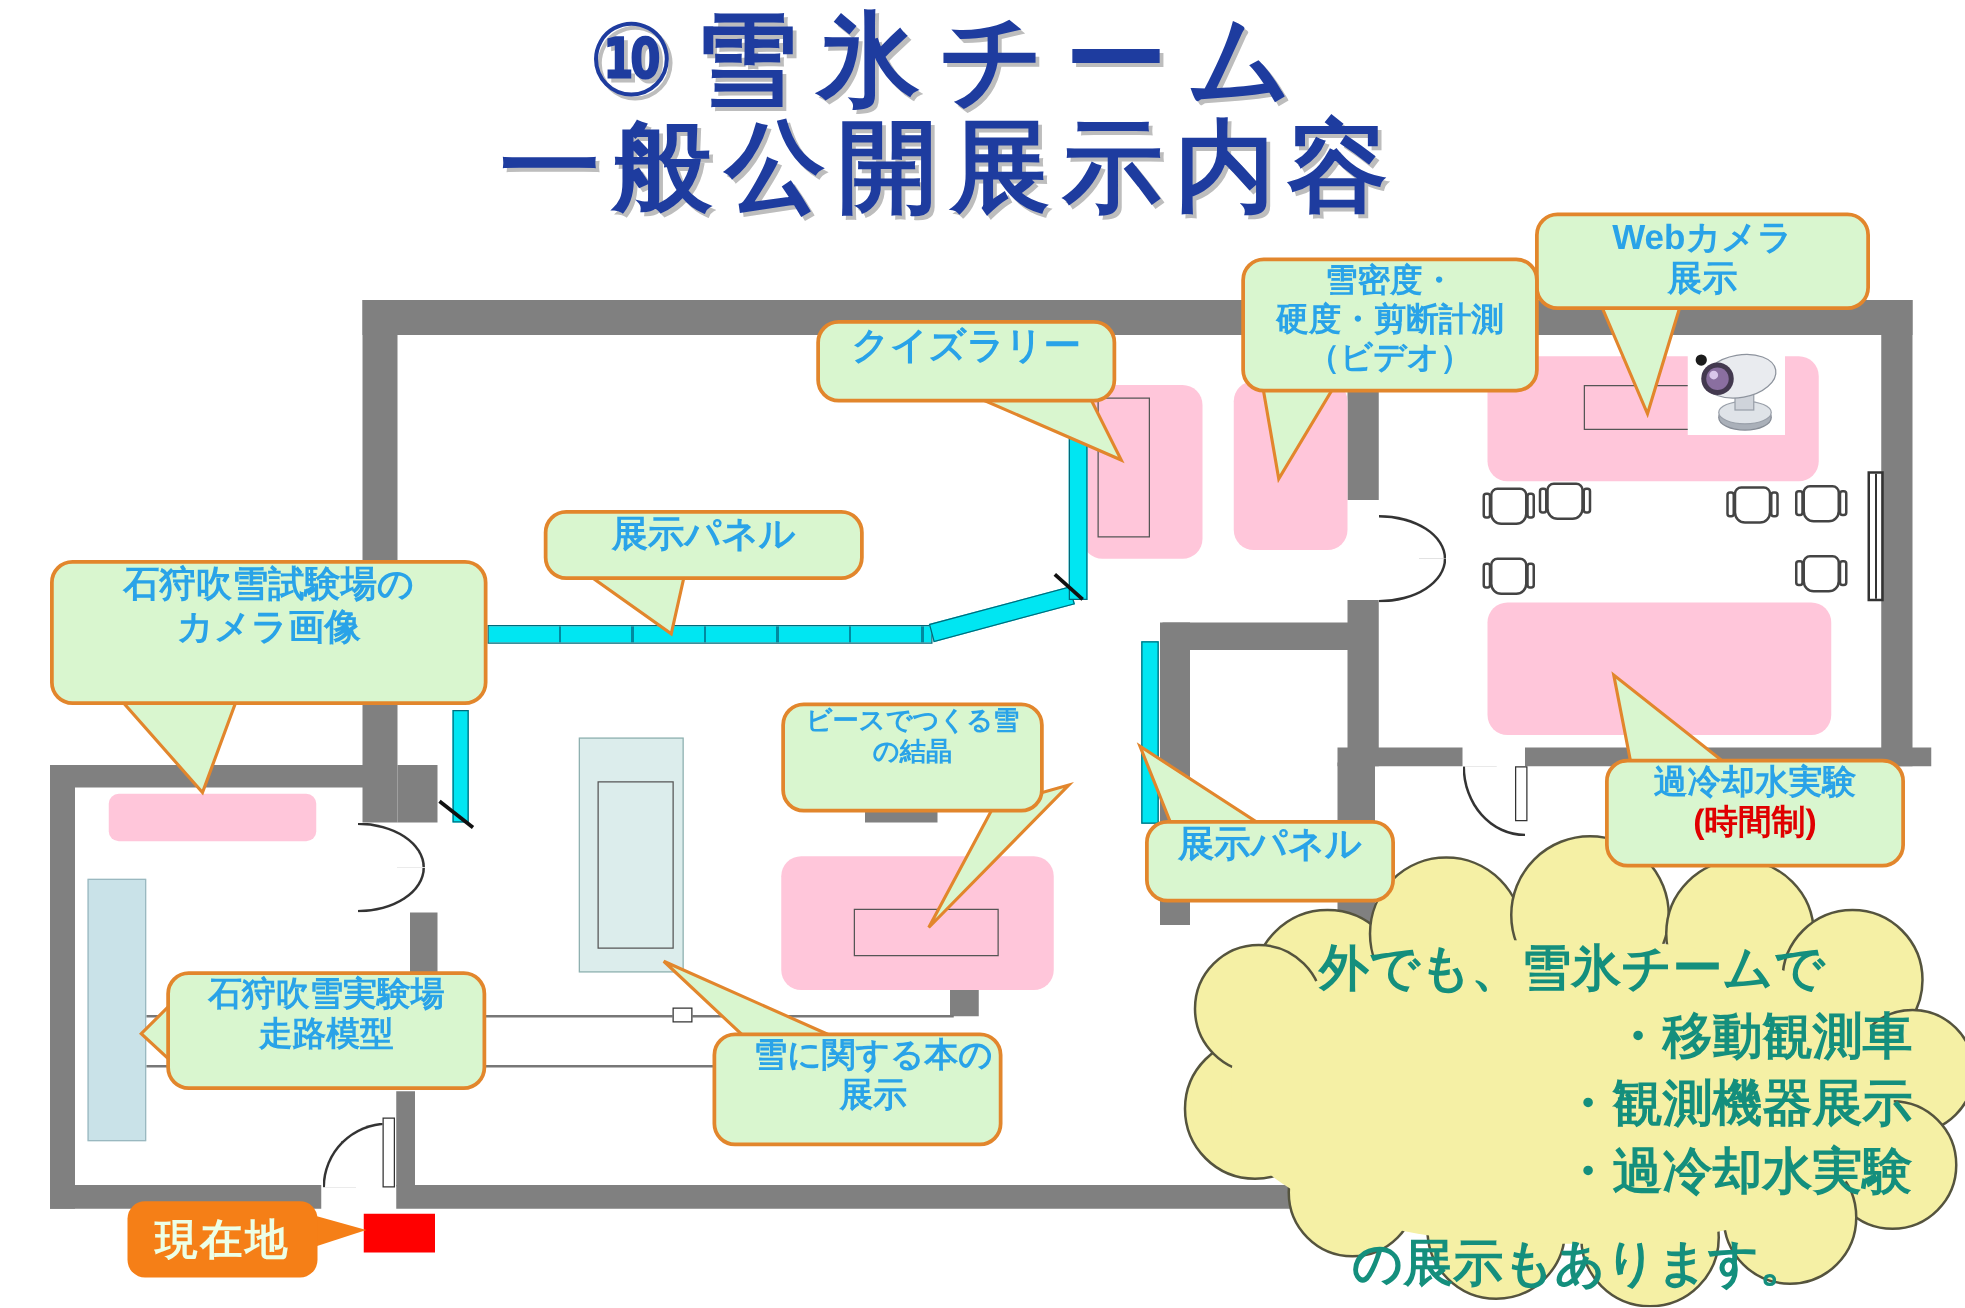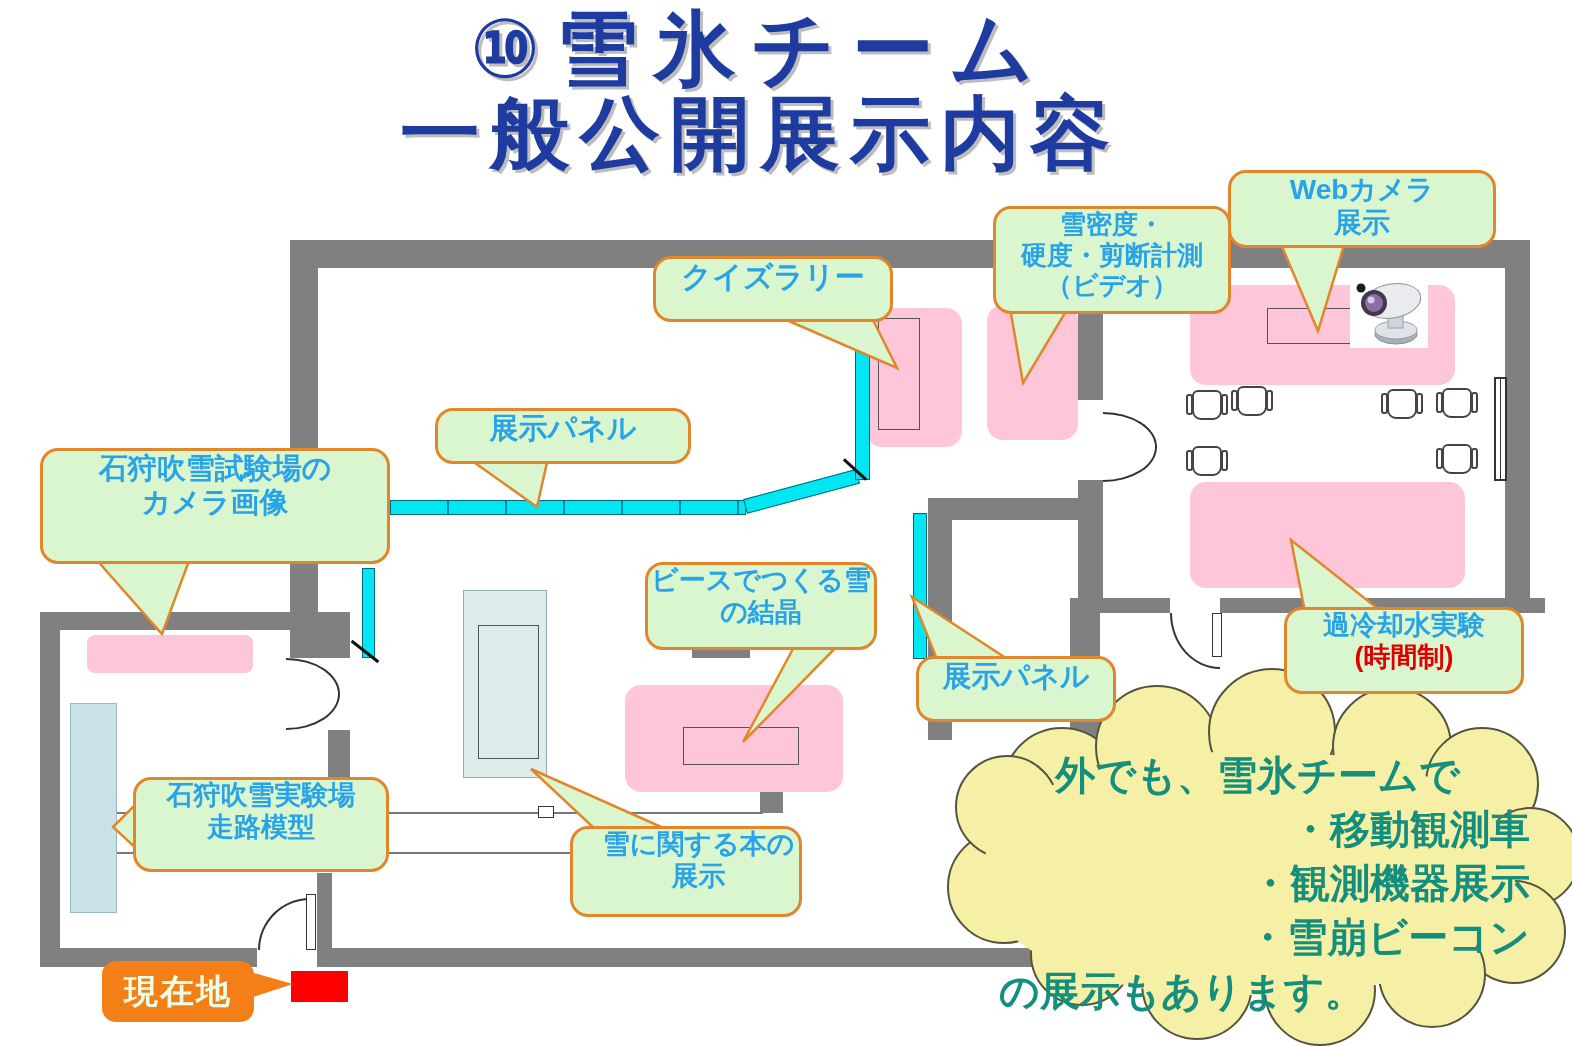--- a/index.html
+++ b/index.html
@@ -38,21 +38,21 @@
   .badge{position:absolute;background:#F57F17;border-radius:14px;color:#ECFFE6;font-weight:bold;
          display:flex;align-items:center;justify-content:center;z-index:30;letter-spacing:2px;}
   
   .cloudwrap{position:absolute;left:0;top:0;z-index:18;}
   .cb{position:absolute;background:#F5F0A5;border:2px solid #55543e;border-radius:50%;}
   .cmask{position:absolute;background:#F5F0A5;border-radius:45%;}
   .cloudtext{position:absolute;left:985px;top:748px;width:545px;color:#148F7D;font-weight:bold;
              font-size:40px;line-height:54px;z-index:19;}
   .cl-center{text-align:center;}
   .cl-bullet{text-align:right;padding-left:100px;}
-  .cl-last{text-align:left;padding-left:14px;}
+  .cl-last{text-align:center;padding-left:14px;margin-top:20px;}
   .webcam{position:absolute;z-index:12;}
 </style>
 </head>
 <body>
 
 <div class="stage">
 
   <div class="abs title">
     <div class="t1">⑩雪氷チーム</div>
     <div class="t2">一般公開展示内容</div>
@@ -152,21 +152,21 @@
     <div class="cb" style="left:1141px;top:928px;width:108px;height:108px;"></div>
     <div class="cb" style="left:1030px;top:902px;width:100px;height:100px;"></div>
     <div class="cb" style="left:947px;top:830px;width:110px;height:110px;"></div>
     <div class="cb" style="left:955px;top:755px;width:100px;height:100px;"></div>
     <div class="cmask" style="left:985px;top:752px;width:530px;height:243px;"></div>
   </div>
   <div class="cloudtext">
     <div class="cl-center">外でも、雪氷チームで</div>
     <div class="cl-bullet">・移動観測車</div>
     <div class="cl-bullet">・観測機器展示</div>
-    <div class="cl-bullet">・雪崩ビーコン</div>
+    <div class="cl-bullet">・過冷却水実験</div>
     <div class="cl-last">の展示もあります。</div>
   </div>
 
   <svg class="tails" width="1572" height="1046">
     <g fill="#D9F6CF" stroke="#E2862C" stroke-width="2.5">
       <polygon points="775,315 868,310 897,368"></polygon>
       <polygon points="1280,242 1345,242 1318,331"></polygon>
       <polygon points="1010,308 1068,308 1023,383"></polygon>
       <polygon points="468,458 548,458 537,507"></polygon>
       <polygon points="95,558 190,558 162,634"></polygon>
@@ -196,21 +196,21 @@
 
   <div class="callout" style="left:435px;top:408px;width:256px;height:56px;font-size:29px;">
     <span>展示パネル</span>
   </div>
 
   <div class="callout" style="left:40px;top:448px;width:350px;height:116px;font-size:29px;">
     <span>石狩吹雪試験場の</span>
     <span>カメラ画像</span>
   </div>
 
-  <div class="callout" style="left:625px;top:562px;width:232px;height:88px;font-size:27px;margin-left:20px;">
+  <div class="callout" style="left:625px;top:562px;width:210px;height:88px;font-size:21px;">
     <span>ビースでつくる雪</span>
     <span>の結晶</span>
   </div>
 
   <div class="callout" style="left:916px;top:656px;width:200px;height:66px;font-size:29px;">
     <span>展示パネル</span>
   </div>
 
   <div class="callout" style="left:1284px;top:607px;width:240px;height:87px;font-size:27px;">
     <span>過冷却水実験</span>

